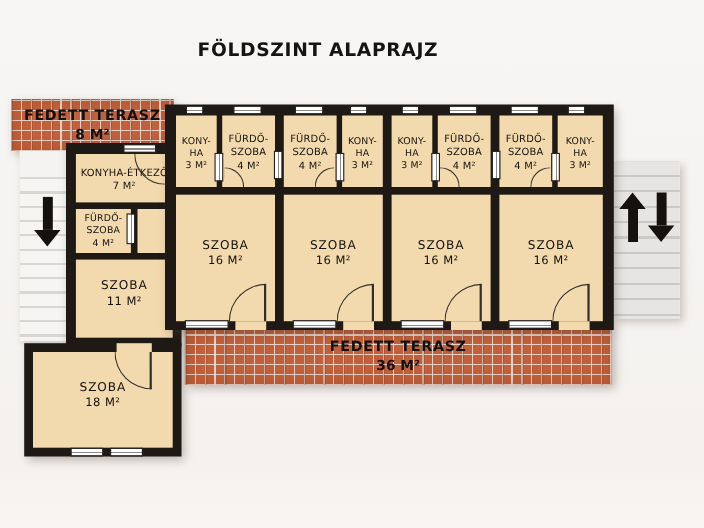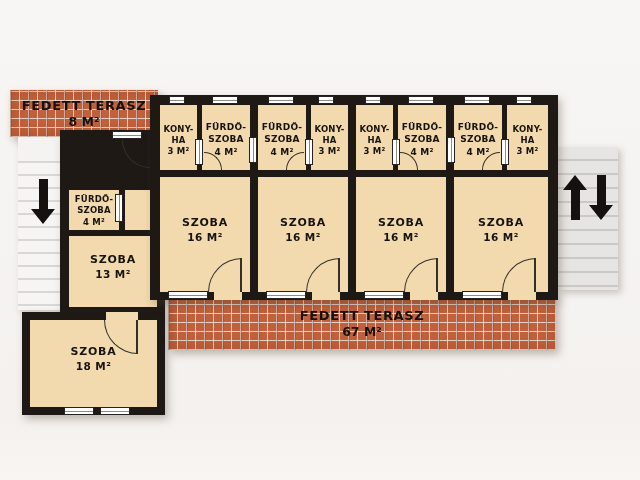--- a/index.html
+++ b/index.html
@@ -30,21 +30,21 @@
   .t36{left:168px;top:297px;width:388px;height:53px}
   
   .block{position:absolute;background:#1e1915;box-shadow:3px 4px 8px rgba(85,72,60,.35)}
   .main{left:150px;top:95px;width:408px;height:205px}
   .left-wing{left:60px;top:130px;width:105px;height:185px}
   .r15{left:22px;top:312px;width:143px;height:103px}
   
   .cell{
     position:absolute;background:#f2d9ae;
     display:flex;flex-direction:column;align-items:center;justify-content:center;
-    color:#17130f;font-weight:bold;text-align:center;
+    color:#17130f;font-weight:normal;text-align:center;
   }
   .small{font-size:8.5px;line-height:1.3;letter-spacing:.2px;padding-top:6px}
   .med{font-size:9px;line-height:1.35;letter-spacing:.2px;padding-top:4px}
   .rn{font-size:11px;letter-spacing:.8px;line-height:1.55}
   .ra{font-size:10.5px;letter-spacing:.4px}
   .szoba{padding-bottom:12px}
   
   .win{position:absolute;border:1px solid #262320}
   .win-h{background:linear-gradient(to bottom,#ffffff 0 3px,#8d8b87 3px 4px,#ffffff 4px 100%)}
   .win-v{background:linear-gradient(to right,#ffffff 0 3px,#8d8b87 3px 4px,#ffffff 4px 100%)}
@@ -82,20 +82,21 @@
     font-size:7px;font-weight:bold;letter-spacing:4.5px;margin-top:2px;
     color:rgba(255,255,255,.6);text-shadow:0 1px 1px rgba(151,144,137,.35);
   }
 </style>
 </head>
 <body>
 
 <div class="canvas">
 
   <div class="title">
+    <div class="t1">FÖLDSZINT ALAPRAJZ</div>
   </div>
 
   <div class="terrace t8">
     <div class="tr-name">FEDETT TERASZ</div>
     <div class="tr-area">8 M²</div>
   </div>
 
   <div class="stairs stairs-left">
     <div class="landing"></div>
     <div class="arr" style="left:13px;top:42px">
@@ -110,33 +111,37 @@
       <div class="shaft"></div>
     </div>
     <div class="arr" style="left:31px;top:28px">
       <div class="shaft"></div>
       <div class="head-down"></div>
     </div>
   </div>
 
   <div class="terrace t36">
     <div class="tr-name">FEDETT TERASZ</div>
-    <div class="tr-area">67 M²</div>
+    <div class="tr-area">36 M²</div>
   </div>
 
   <div class="block left-wing">
+    <div class="cell med" style="left:9px;top:10px;width:88px;height:44px">
+      <span>KONYHA-ÉTKEZŐ</span>
+      <span>7 M²</span>
+    </div>
     <div class="cell small" style="left:9px;top:60px;width:50px;height:40px;padding-top:2px">
       <span>FÜRDŐ-</span>
       <span>SZOBA</span>
       <span>4 M²</span>
     </div>
     <div class="cell" style="left:65px;top:60px;width:32px;height:40px"></div>
     <div class="cell szoba" style="left:9px;top:106px;width:88px;height:71px">
       <span class="rn">SZOBA</span>
-      <span class="ra">13 M²</span>
+      <span class="ra">11 M²</span>
     </div>
     <div class="win win-h" style="left:52px;top:1px;width:30px;height:8px"></div>
     <div class="win win-v" style="left:55px;top:64px;width:8px;height:28px"></div>
     <div class="arc arc-bl" style="left:62px;top:10px;width:28px;height:28px"></div>
   </div>
 
   <div class="block r15">
     <div class="cell szoba" style="left:8px;top:8px;width:127px;height:87px">
       <span class="rn">SZOBA</span>
       <span class="ra">18 M²</span>

